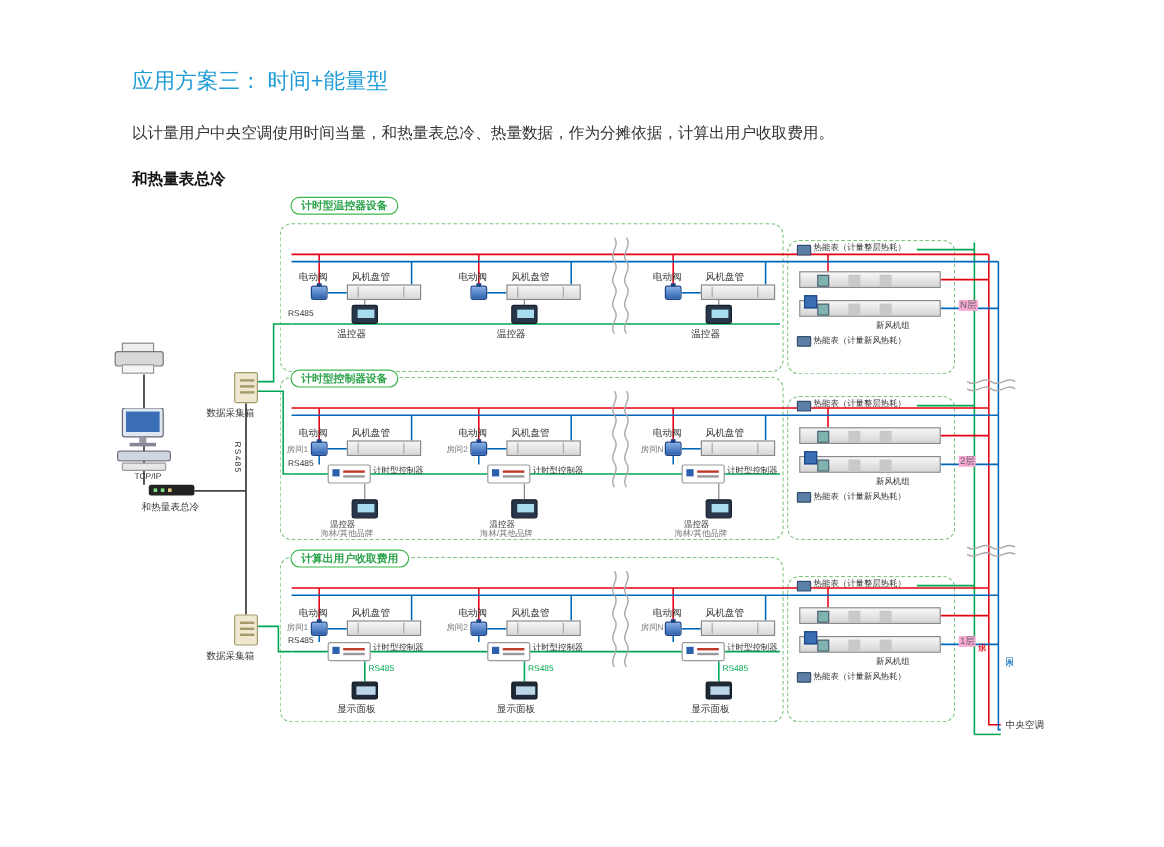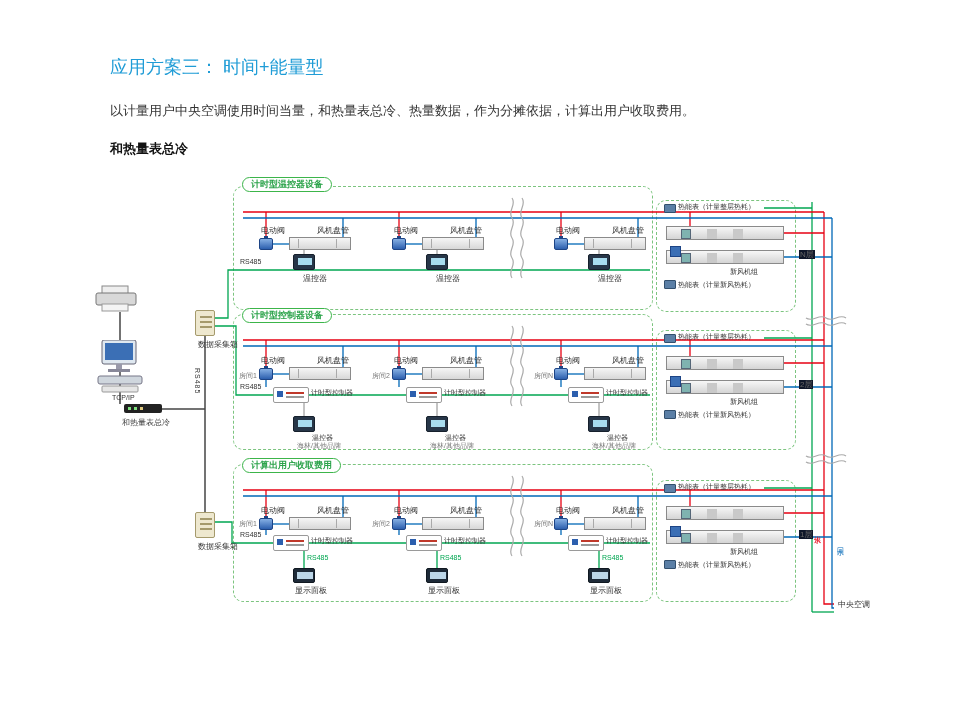--- a/index.html
+++ b/index.html
@@ -8,27 +8,27 @@
   body{position:relative}
   .title{position:absolute;left:110px;top:55px;font-size:18px;font-weight:normal;color:#1f9cd6}
   .desc{position:absolute;left:110px;top:102px;font-size:13px;color:#333}
   .sub{position:absolute;left:110px;top:140px;font-size:13px;font-weight:bold;color:#111}
   .abs{position:absolute}
   svg.wires{position:absolute;left:0;top:0;z-index:1}
   .dashed{position:absolute;border:1px dashed #7cc47f;border-radius:10px;z-index:0}
   .pill{position:absolute;background:#fff;border:1px solid #3cb54a;border-radius:8px;
     color:#2ba34a;font-size:9px;font-weight:bold;padding:1px 8px;line-height:11px;z-index:4;white-space:nowrap}
   .lbl{position:absolute;font-size:8px;color:#333;line-height:9px;white-space:nowrap;z-index:3}
-  .lbl.c{text-align:right}
+  .lbl.c{text-align:left}
   .lbl.s7{font-size:7px;line-height:8px}
   .lbl.grey{color:#777}
   .lbl.green{color:#00a651}
   .lbl.red{color:#e60012}
   .lbl.blue{color:#0068b7}
-  .lbl.floor{background:#0f172a;padding:0 1px;color:#666}
+  .lbl.floor{background:#f9a8d4;padding:0 1px;color:#666}
   .vert{writing-mode:vertical-rl;letter-spacing:1px}
   .valve-icon{position:absolute;width:14px;height:12px;background:linear-gradient(#86b0e4,#2c5fae);
     border:1px solid #1d4485;border-radius:2px;z-index:2}
   .valve-icon::after{content:"";position:absolute;left:4px;top:-3px;width:4px;height:3px;background:#1d4485}
   .fancoil-icon{position:absolute;width:62px;height:13px;background:linear-gradient(#f6f6f6,#d8d8d8);
     border:1px solid #8a8a8a;z-index:2}
   .fancoil-icon::before{content:"";position:absolute;left:8px;top:1px;bottom:1px;width:1px;background:#aaa;
     box-shadow:38px 0 #aaa}
   .thermo-icon{position:absolute;width:22px;height:16px;background:#273648;border:1px solid #16202c;
     border-radius:2px;z-index:2}
@@ -190,21 +190,21 @@
 <div class="switch-bar" style="left:124px;top:404px"></div>
 <div class="lbl c" style="left:118px;top:418px;width:52px">和热量表总冷</div>
 <div class="lbl s7 vert" style="left:193px;top:368px">RS485</div>
 <div class="collector" style="left:195px;top:310px"></div>
 <div class="lbl c" style="left:172px;top:340px;width:66px">数据采集箱</div>
 <div class="collector" style="left:195px;top:512px"></div>
 <div class="lbl c" style="left:172px;top:542px;width:66px">数据采集箱</div>
 
 <div class="dashed" style="left:233px;top:186px;width:420px;height:124px"></div>
 <div class="dashed" style="left:656px;top:200px;width:140px;height:112px"></div>
-<div class="pill" style="left:242px;top:177px">计时型温控器设备</div>
+<div class="pill" style="left:242px;top:164px">计时型温控器设备</div>
 
 <div class="dashed" style="left:233px;top:314px;width:420px;height:136px"></div>
 <div class="dashed" style="left:656px;top:330px;width:140px;height:120px"></div>
 <div class="pill" style="left:242px;top:308px">计时型控制器设备</div>
 
 <div class="dashed" style="left:233px;top:464px;width:420px;height:138px"></div>
 <div class="dashed" style="left:656px;top:480px;width:140px;height:122px"></div>
 <div class="pill" style="left:242px;top:458px">计算出用户收取费用</div>
 
 <div class="lbl s7" style="left:240px;top:258px">RS485</div>

